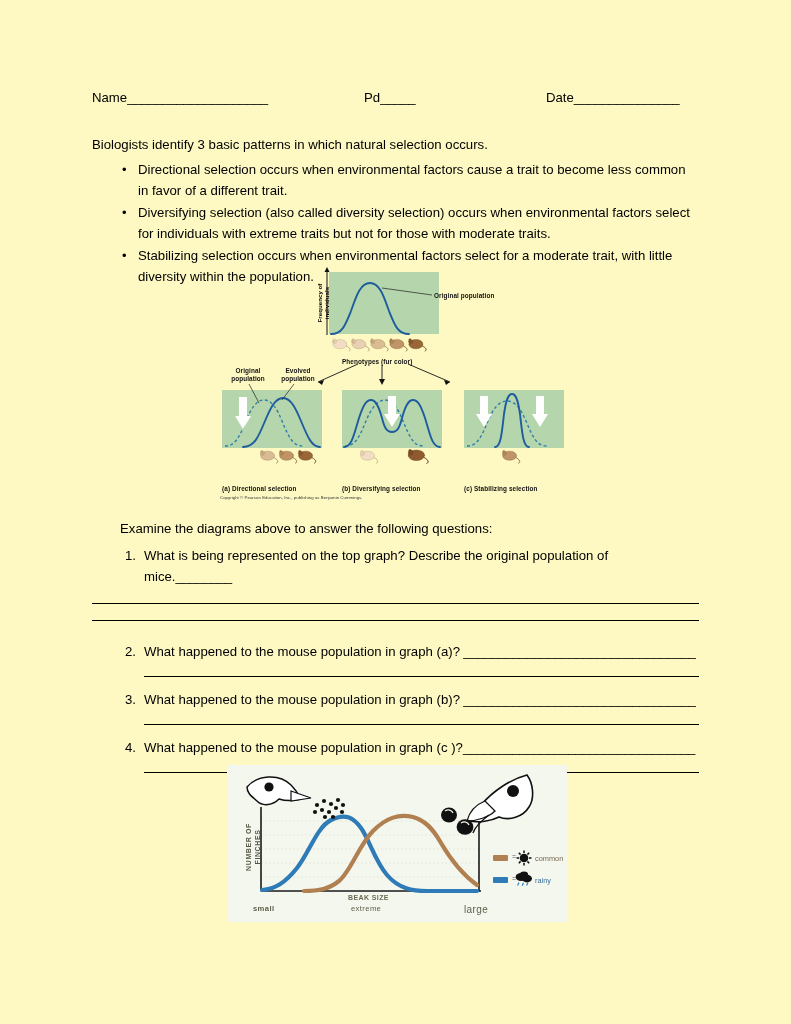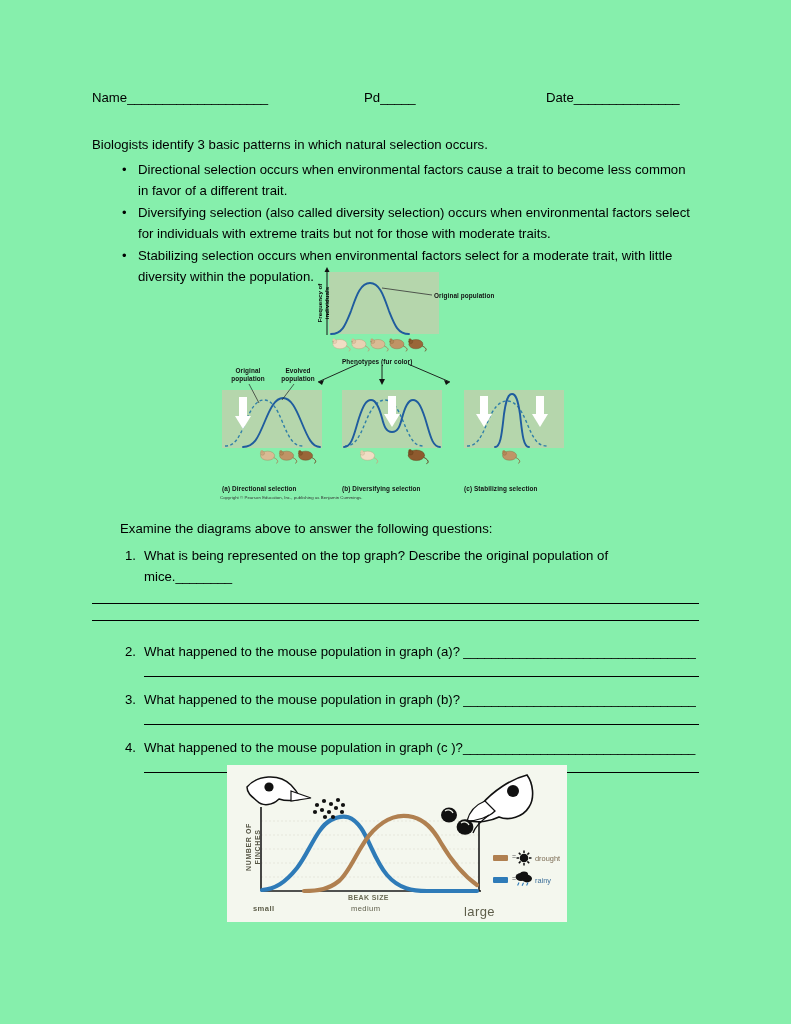--- a/index.html
+++ b/index.html
@@ -13,21 +13,21 @@
     position: relative;
     font-family: "Liberation Sans", sans-serif;
     color: #000000;
     overflow: hidden;
   }
   .page {
     position: absolute;
     left: 0; top: 0;
     width: 791px;
     height: 1024px;
-    background: #86efac;
+    background: #fef9c3;
   }
   .content {
     position: absolute;
     left: 92px;
     top: 88px;
     width: 607px;
   }
 
   
   .header-row {
@@ -494,23 +494,23 @@
           <line x1="301" y1="117.5" x2="299.6" y2="120.5"></line>
         </g>
       </g>
     </svg>
 
     <div class="finch-vlabel" style="left:18px; top:122px; width:80px; white-space:normal;"><span>NUMBER OF FINCHES</span></div>
 
     <div class="finch-label" style="left:121px; top:129px;">BEAK SIZE</div>
 
     <div class="finch-label" style="left:26px; top:139px; font-weight:bold; font-size:7.6px; color:#5e5e4a;">small</div>
-    <div class="finch-label" style="left:124px; top:139px; font-weight:normal; font-size:7.6px; color:#5e5e4a;">medium</div>
-    <div class="finch-label" style="left:237px; top:139px; font-weight:normal; font-size:13px; color:#5e5e4a;">large</div>
+    <div class="finch-label" style="left:124px; top:139px; font-weight:normal; font-size:7.6px; color:#5e5e4a;">extreme</div>
+    <div class="finch-label" style="left:237px; top:139px; font-weight:normal; font-size:10px; color:#5e5e4a;">large</div>
 
     <div class="eq" style="left:285px; top:88px;">=</div>
     <div class="eq" style="left:285px; top:110px;">=</div>
 
-    <div class="legend-text" style="left:308px; top:89px;">drought</div>
+    <div class="legend-text" style="left:308px; top:89px;">common</div>
     <div class="legend-text rainy" style="left:308px; top:111px;">rainy</div>
   </div>
 
 </div>
 
 </body></html>

